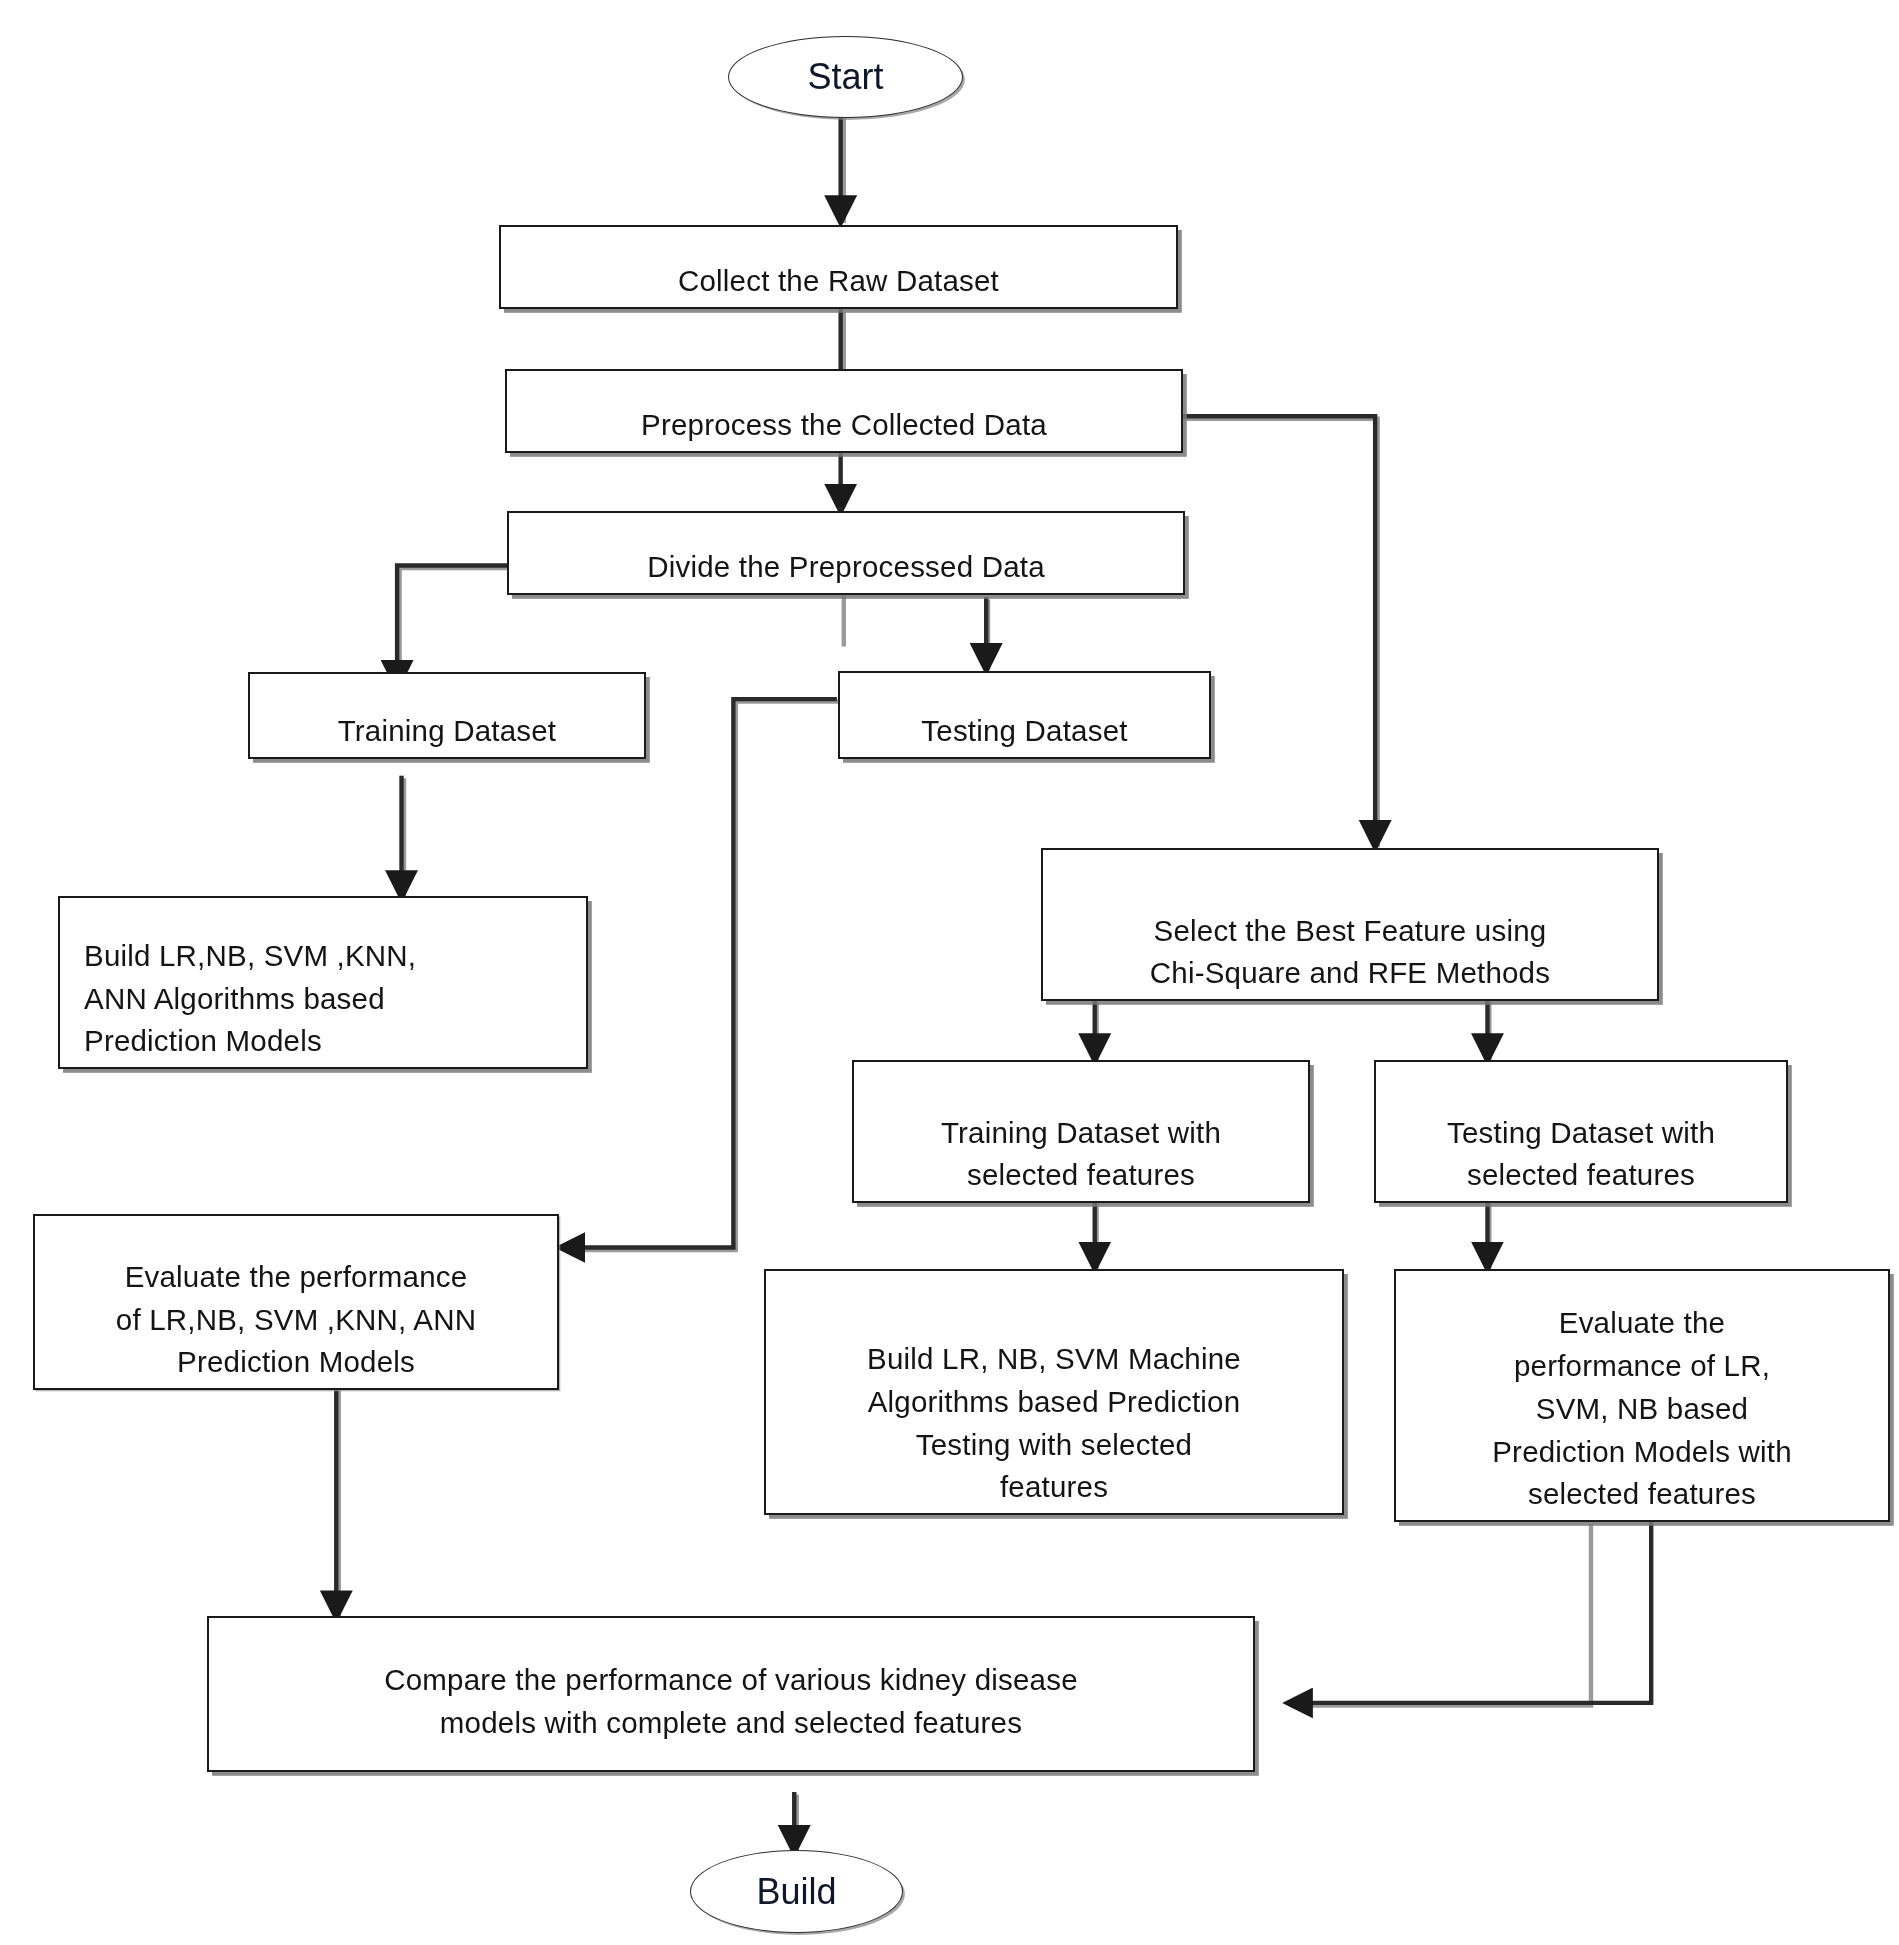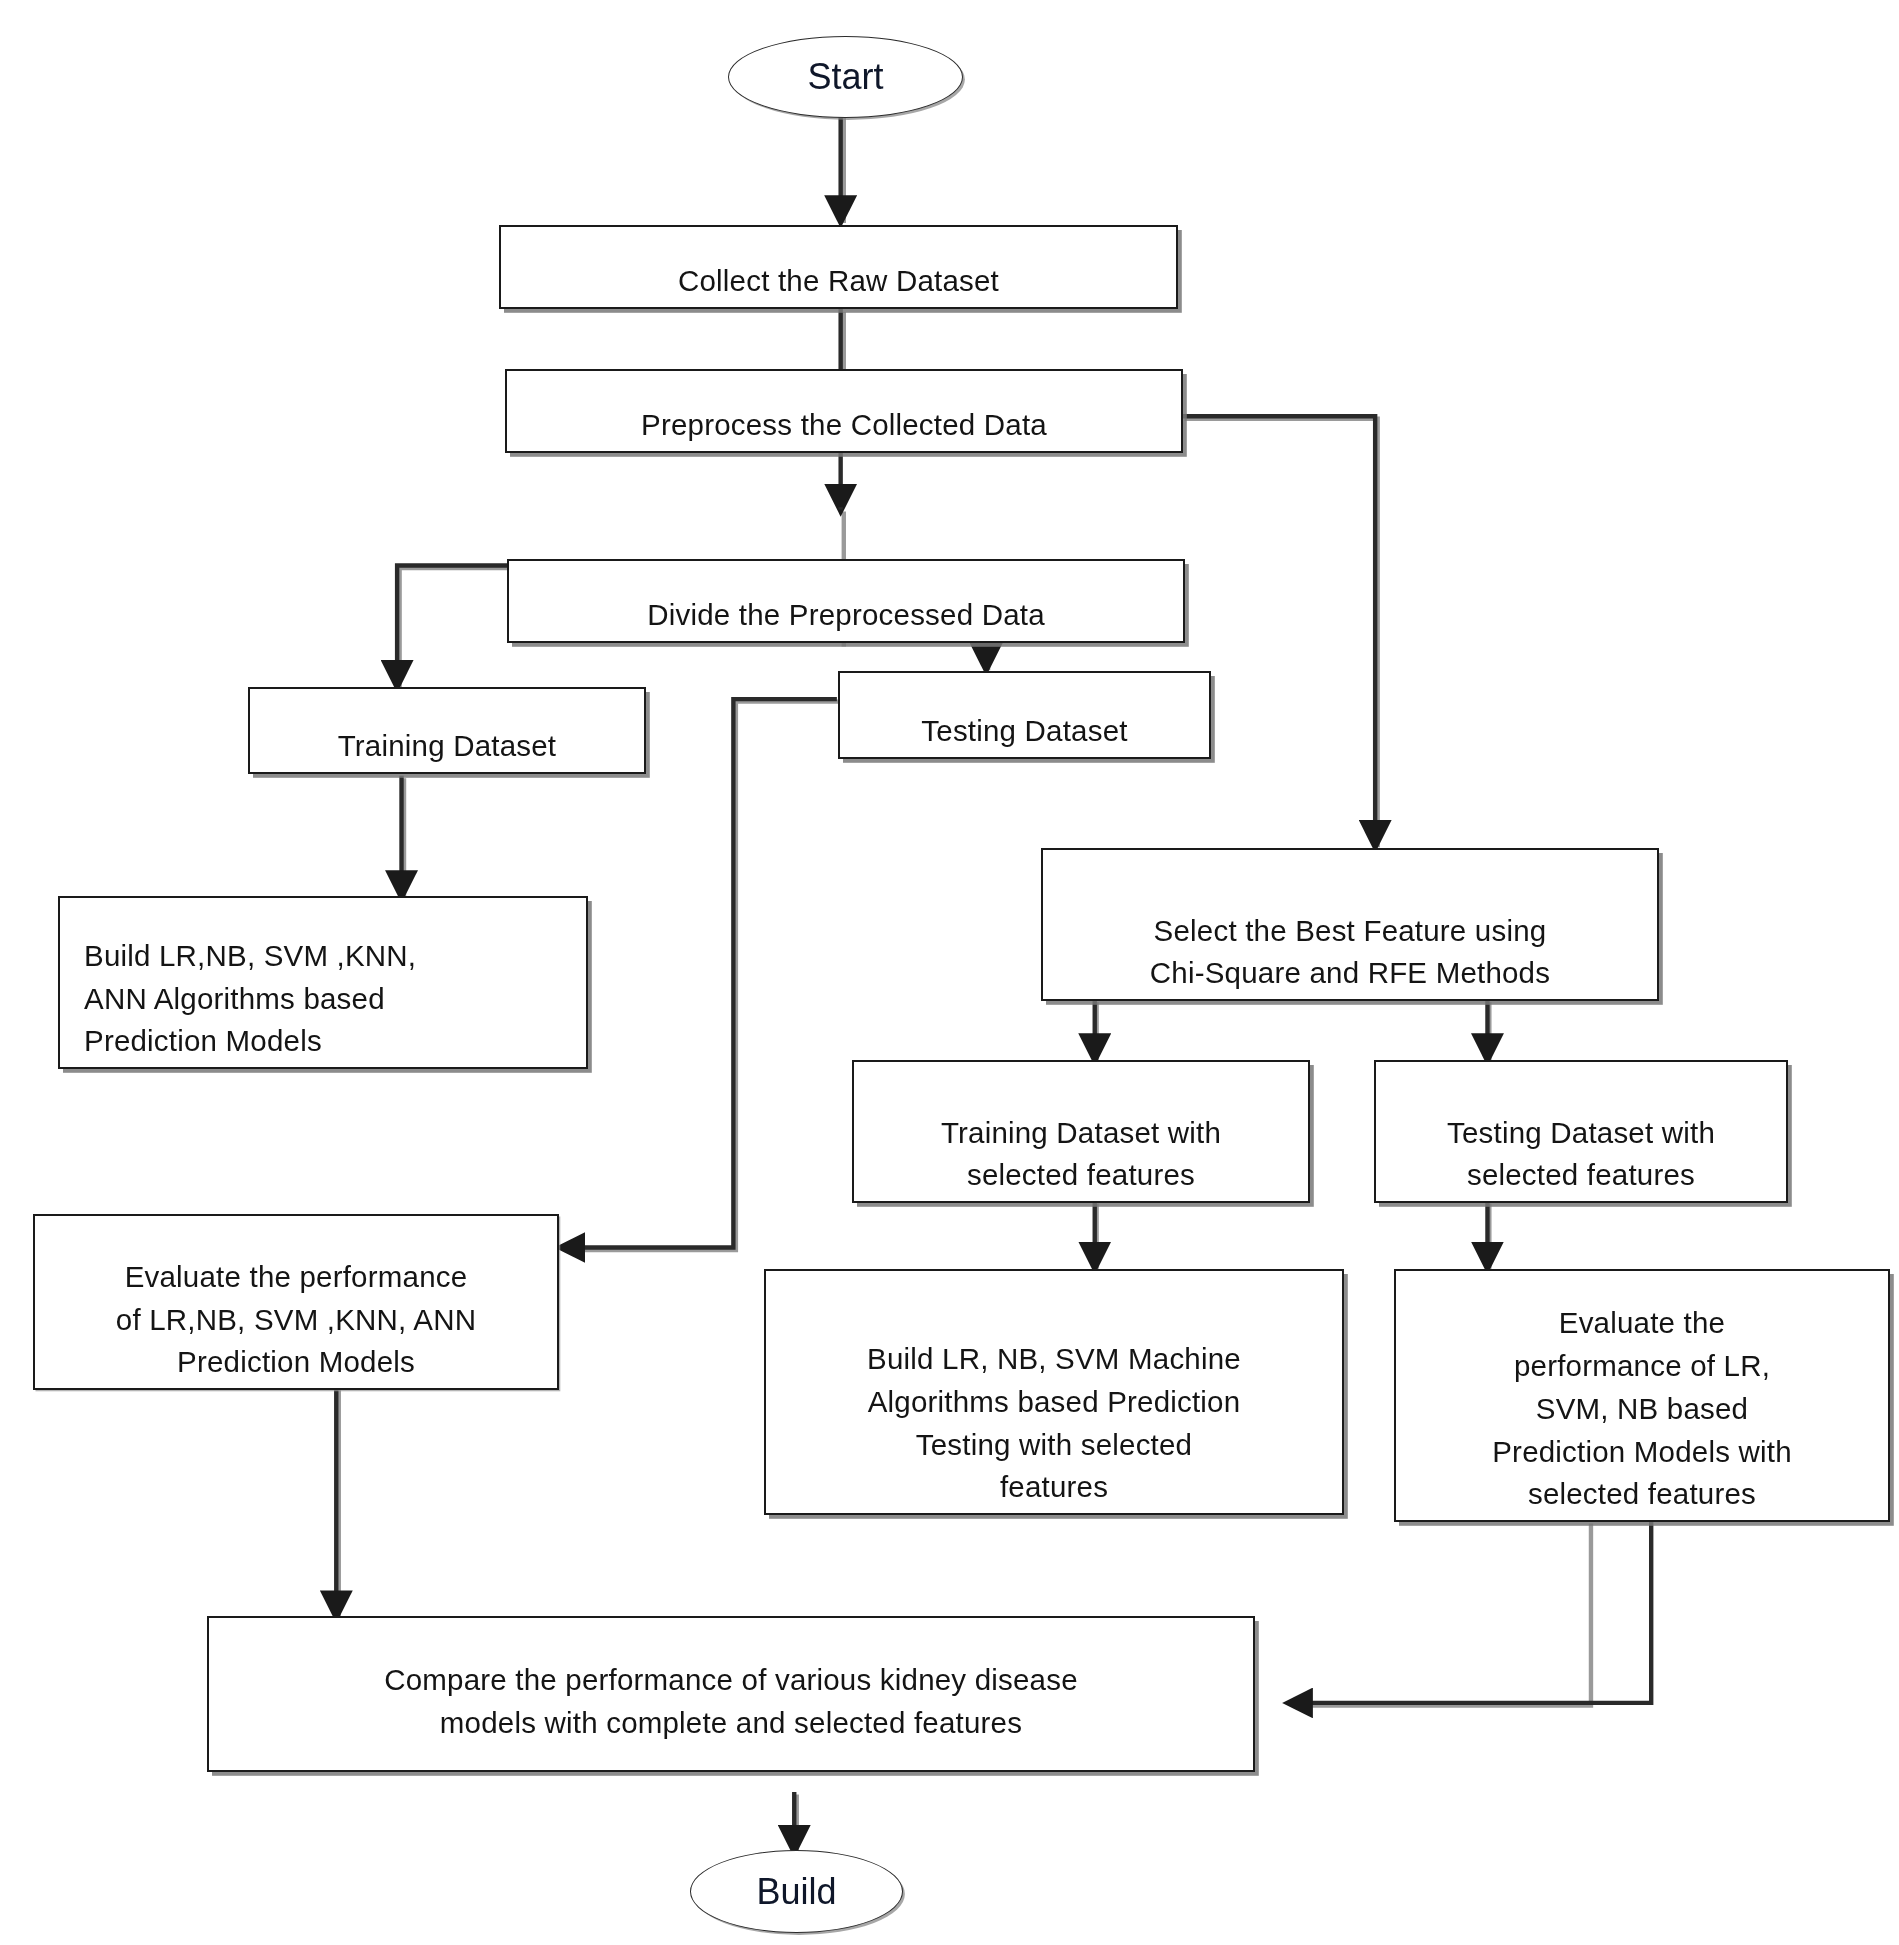--- a/index.html
+++ b/index.html
@@ -136,25 +136,25 @@
   </div>
 
   <div class="node" style="left:499px; top:225px; width:679px; height:84px;">
     <span class="txt">Collect the Raw Dataset</span>
   </div>
 
   <div class="node" style="left:505px; top:369px; width:678px; height:84px;">
     <span class="txt">Preprocess the Collected Data</span>
   </div>
 
-  <div class="node" style="left:507px; top:511px; width:678px; height:84px;margin-top:48px;">
+  <div class="node" style="left:507px; top:511px; width:678px; height:84px;">
     <span class="txt">Divide the Preprocessed Data</span>
   </div>
 
-  <div class="node" style="left:248px; top:687px; width:398px; height:87px;">
+  <div class="node" style="left:248px; top:672px; width:398px; height:87px;">
     <span class="txt">Training Dataset</span>
   </div>
 
   <div class="node" style="left:838px; top:671px; width:373px; height:88px;">
     <span class="txt">Testing Dataset</span>
   </div>
 
   <div class="node" style="left:58px; top:896px; width:530px; height:173px; justify-content:flex-start; text-align:left; padding-left:24px;">
     <span class="txt">Build LR,NB, SVM ,KNN,
 ANN  Algorithms based

